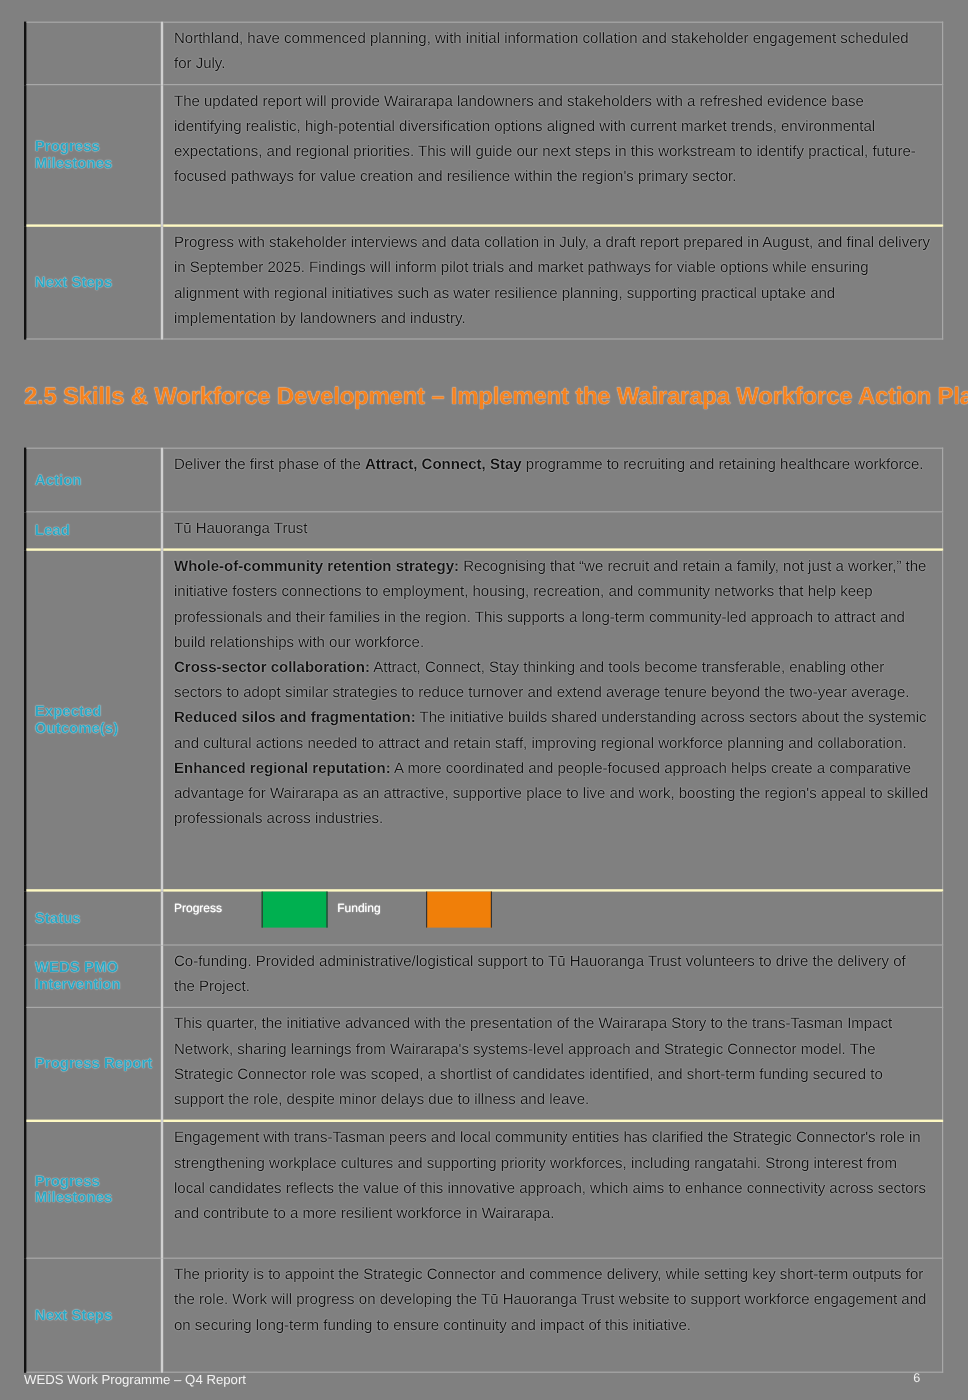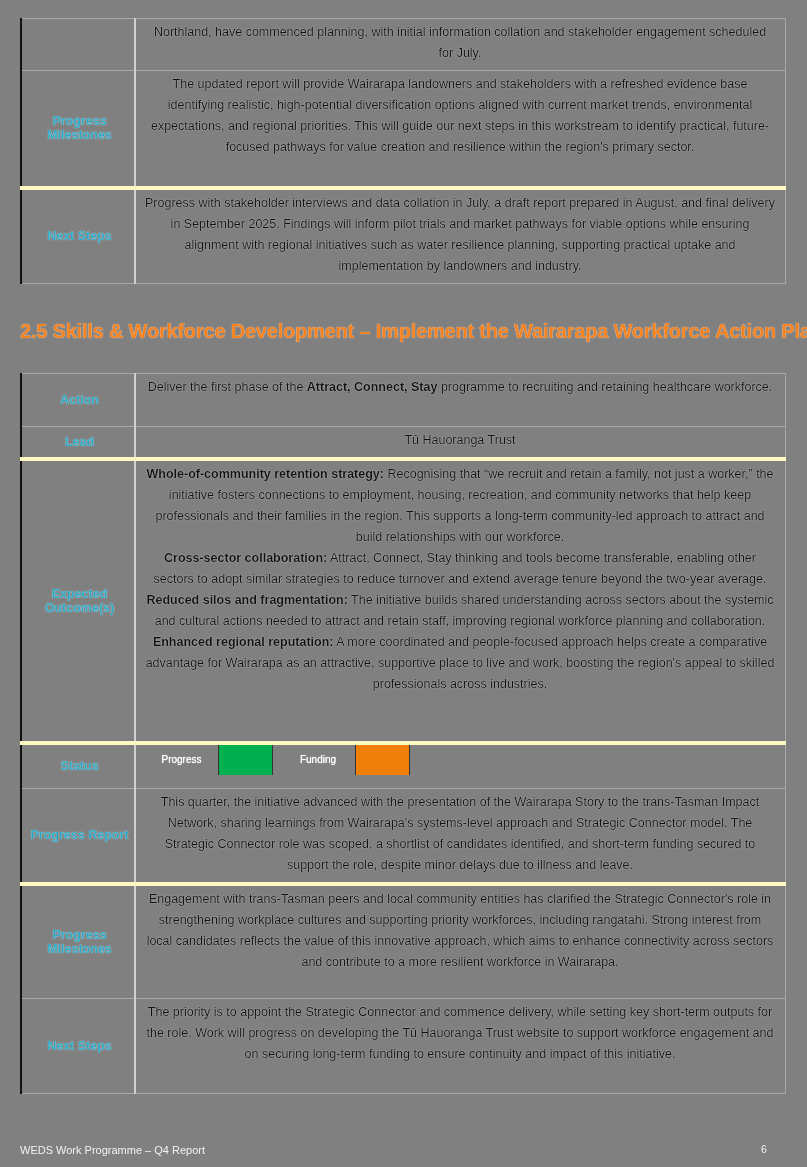--- a/index.html
+++ b/index.html
@@ -1,32 +1,32 @@
 <!DOCTYPE html>
 <html><head>
 <meta charset="utf-8">
 <style>
   html, body { margin:0; padding:0; }
   body {
     width:807px; height:1167px; background:#808080; position:relative; overflow:hidden;
     font-family:"Liberation Sans", sans-serif; color:#111;
   }
   .tbl { position:absolute; left:20px; width:766px; border-collapse:collapse; table-layout:fixed; }
-  .tbl td { border:1px solid #a8a8a8; vertical-align:top; padding:0;text-align:center; }
+  .tbl td { border:1px solid #a8a8a8; vertical-align:top; padding:0; }
   .tbl td.lbl {
     width:101px; border-left:2px solid #111; vertical-align:middle;
     color:#2aa7c4; font-weight:bold; font-size:12.5px; line-height:14px; padding:0 4px 0 7px;
     text-shadow:0 0 1px #fff;
   }
   .tbl td.txt {
     font-size:12.5px; line-height:21px; padding:3px 10px 6px 9px; color:#111;
     text-shadow:0 0 1px #eee;
     border-left:2px solid #d0d0d0;
   }
-  .tbl tr.thick td { border-top:4px solid #fef9c3; }
+  .tbl tr.thick td { border-top:2px solid #fef9c3; }
   .tbl b { font-weight:bold; }
   #t1 { top:18px; }
   #t2 { top:373px; }
   .heading {
     position:absolute; left:20px; top:320px; font-size:20px; font-weight:bold;
     color:#f5821f; text-shadow:0 0 1px #fff; white-space:nowrap; letter-spacing:-0.2px;
   }
   .status-cell { padding:0 !important; }
   .status-wrap { display:flex; align-items:stretch; height:30px; }
   .status-label { color:#ffffff; font-weight:normal; font-size:10px; line-height:30px; text-shadow:0 0 1px #fff; }
@@ -79,20 +79,24 @@
     <td class="lbl">Status</td>
     <td class="txt status-cell">
       <div class="status-wrap">
         <span class="status-label" style="padding-left:9px; width:73px;">Progress</span>
         <span class="sw" style="background:#00b050;"></span>
         <span class="status-label" style="padding-left:8px; width:74px;">Funding</span>
         <span class="sw" style="background:#f07f09;"></span>
       </div>
     </td>
   </tr>
+  <tr style="height:52px;">
+    <td class="lbl">WEDS PMO Intervention</td>
+    <td class="txt">Co-funding. Provided administrative/logistical support to Tū Hauoranga Trust volunteers to drive the delivery of the Project.</td>
+  </tr>
   <tr style="height:94px;">
     <td class="lbl">Progress Report</td>
     <td class="txt">This quarter, the initiative advanced with the presentation of the Wairarapa Story to the trans-Tasman Impact Network, sharing learnings from Wairarapa's systems-level approach and Strategic Connector model. The Strategic Connector role was scoped, a shortlist of candidates identified, and short-term funding secured to support the role, despite minor delays due to illness and leave.</td>
   </tr>
   <tr class="thick" style="height:115px;">
     <td class="lbl">Progress Milestones</td>
     <td class="txt">Engagement with trans-Tasman peers and local community entities has clarified the Strategic Connector's role in strengthening workplace cultures and supporting priority workforces, including rangatahi. Strong interest from local candidates reflects the value of this innovative approach, which aims to enhance connectivity across sectors and contribute to a more resilient workforce in Wairarapa.</td>
   </tr>
   <tr style="height:95px;">
     <td class="lbl">Next Steps</td>

